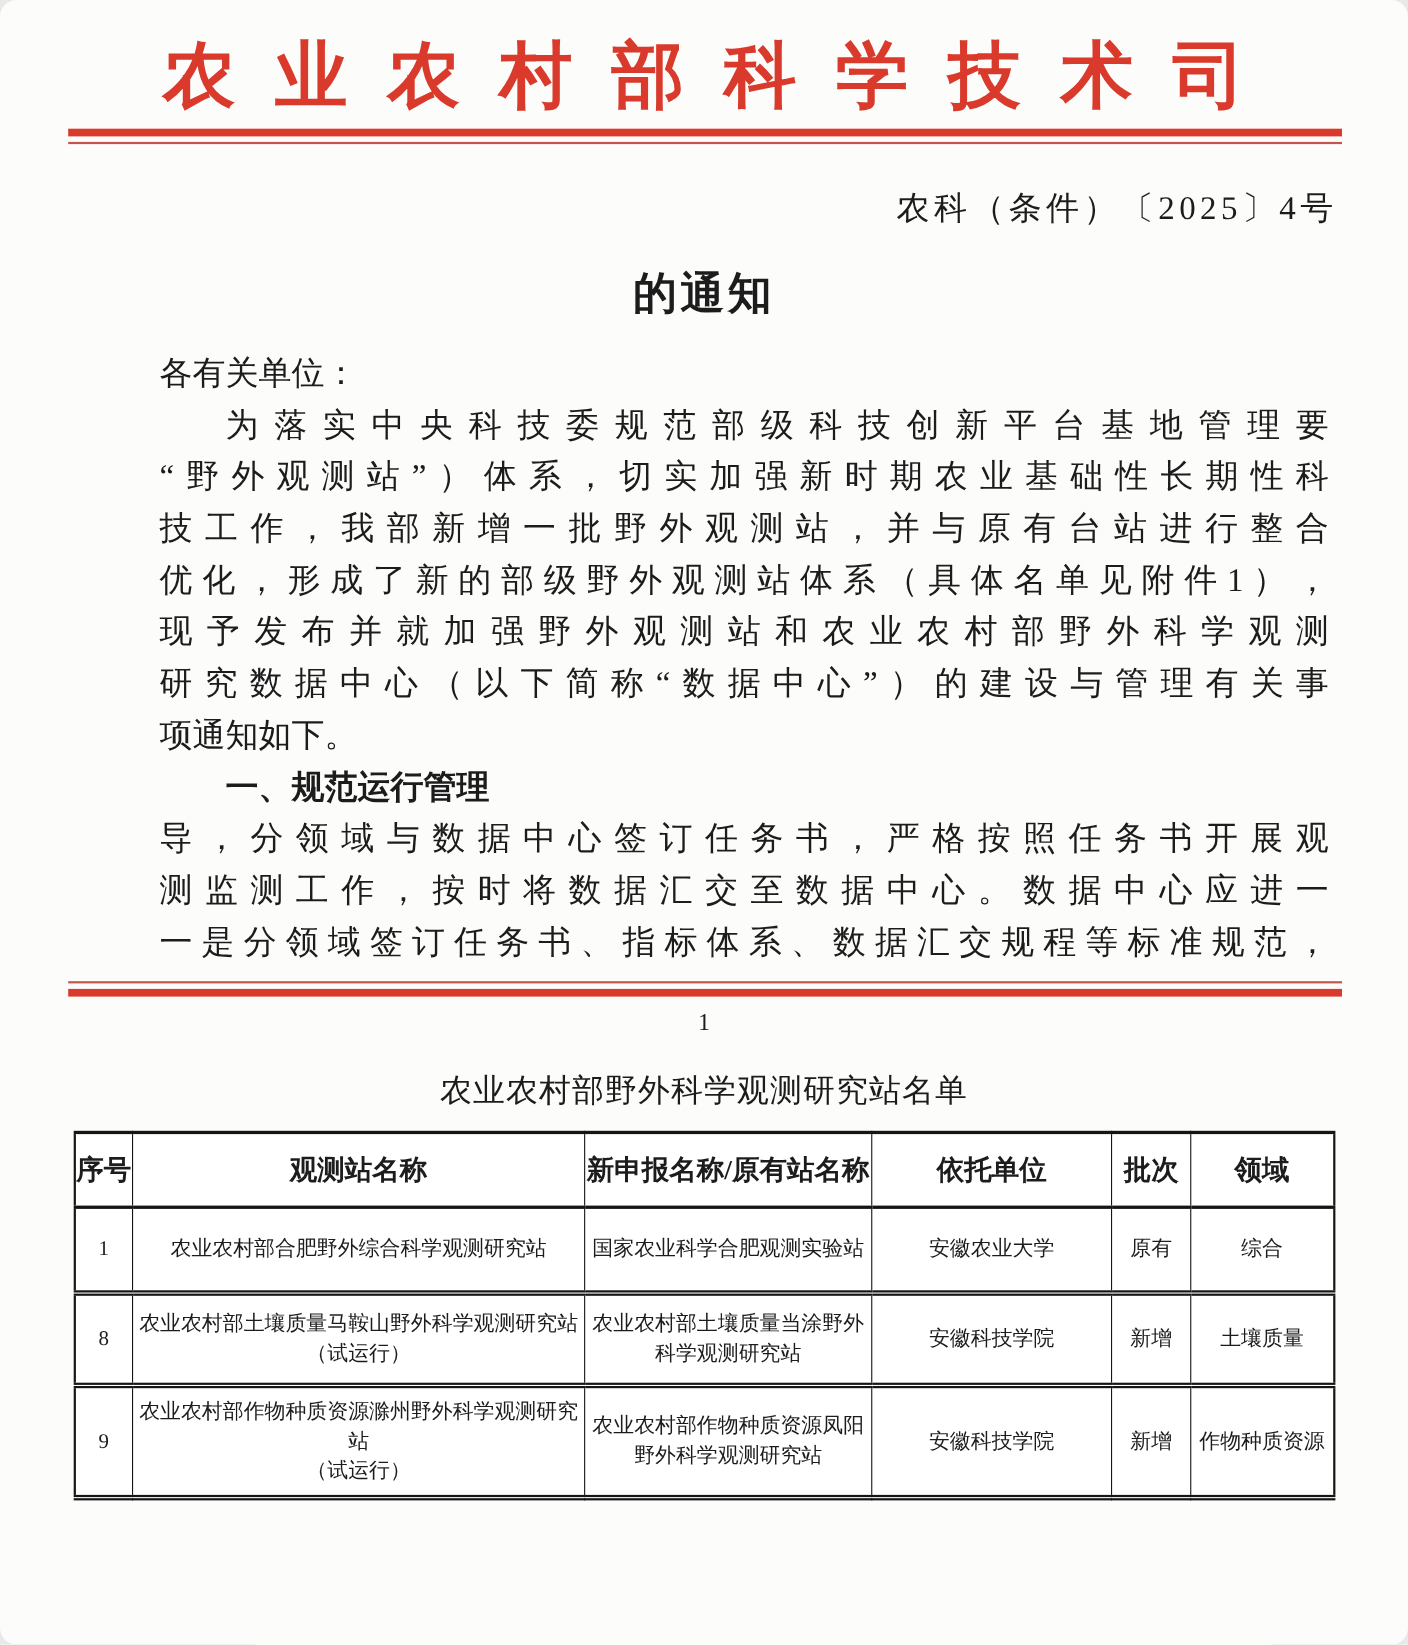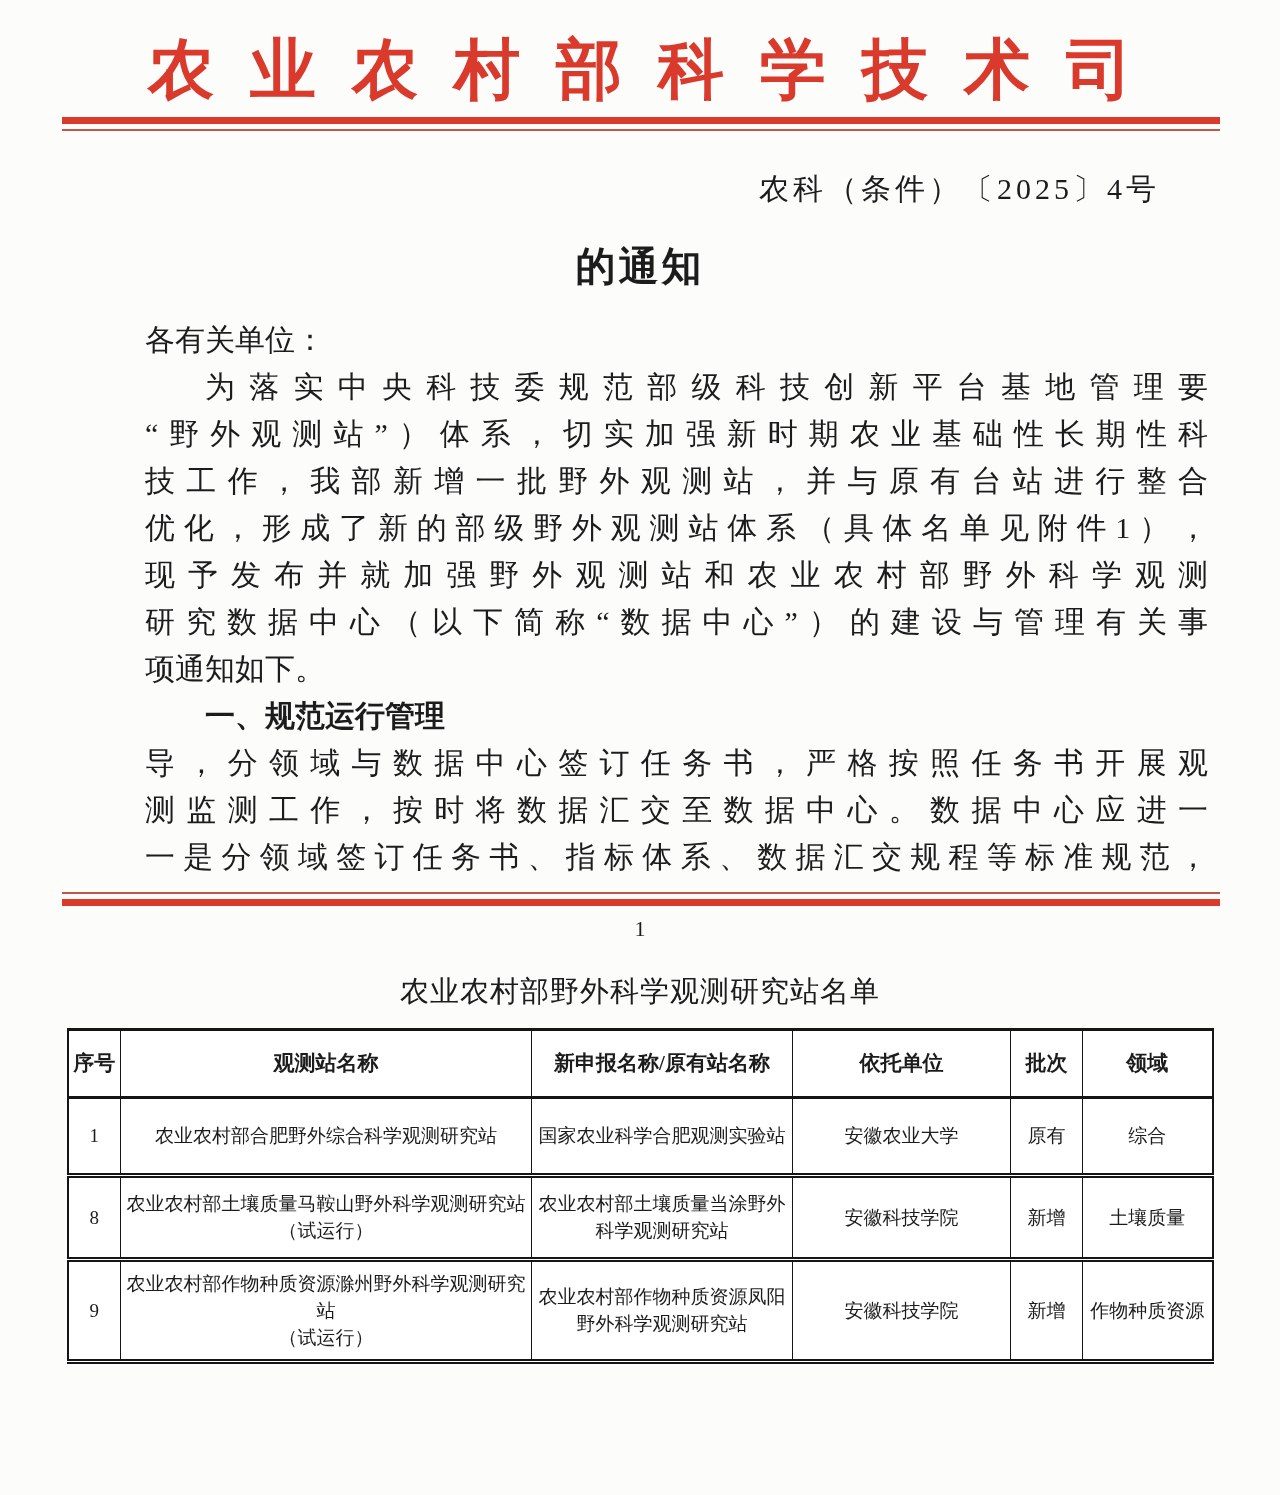--- a/index.html
+++ b/index.html
@@ -2,33 +2,34 @@
 <html style="--red: #d93a2c;"><head>
 <meta charset="utf-8">
 <style>
   :root { --red:#d93a2c; --red-soft:#c2564a; --ink:#1c1c1c; --line:#151515; }
   * { margin:0; padding:0; box-sizing:border-box; }
   html,body { background:#e9e9e9; }
   .page {
     position:relative; width:1280px; height:1495px; margin:0 auto;
     background:#fcfcfb; overflow:hidden; color:var(--ink);
     font-family:"Liberation Serif","DejaVu Serif",serif;
+    border-radius:15px;
   }
   
   .masthead { padding-top:30px; text-align:center; }
   .masthead-title {
     display:inline-block; font-size:66px; font-weight:700; color:var(--red);
     letter-spacing:36px; margin-right:-36px; line-height:1.22; white-space:nowrap;
   }
   .rule-top { margin:6px 60px 0 62px; }
   .rule-top .thick { height:7px; background:var(--red); }
   .rule-top .gap { height:5px; }
   .rule-top .thin { height:2px; background:var(--red-soft); }
   
-  .doc-no { margin-top:38px; text-align:right; padding-right:120px; font-size:30px; letter-spacing:4px; }
+  .doc-no { margin-top:38px; text-align:right; padding-right:64px; font-size:30px; letter-spacing:4px; }
   
   .notice-title { margin-top:28px; text-align:center; font-weight:700; font-size:40px; line-height:58px; letter-spacing:3px; }
   
   .doc-body { margin:20px 72px 0 145px; font-size:30px; }
   .bline { height:47px; line-height:47px; white-space:nowrap; overflow:visible; }
   .bline.fill { white-space:normal; text-align:justify; text-align-last:justify; }
   .bline.ind { text-indent:2em; }
   .bold { font-weight:700; }
   
   .rule-bottom { margin:12px 60px 0 62px; }
@@ -40,21 +41,21 @@
   .attach-title { margin-top:30px; text-align:center; font-size:29px; font-weight:400; letter-spacing:1px; }
   table.stations {
     margin:16px auto 0; width:1145px; border-collapse:collapse; table-layout:fixed;
     border:2px solid var(--line); border-top-width:3px; border-bottom:5px double var(--line);
     background:#fff;
   }
   table.stations th, table.stations td {
     border:1.6px solid var(--line); text-align:center; vertical-align:middle;
     font-family:"Liberation Serif","DejaVu Serif",serif;
   }
-  table.stations th { height:68px; font-size:21px; font-weight:700; border-bottom:3px solid var(--line); }
+  table.stations th { height:68px; font-size:25px; font-weight:700; border-bottom:3px solid var(--line); }
   table.stations td { font-size:19px; line-height:27px; padding:8px 3px; }
   table.stations tr.r1 td { height:78px; }
   table.stations tr.seg td { border-top:5px double var(--line); height:84px; }
   .note-line { display:block; }
 </style>
 </head>
 <body>
 
 <div class="page">
 

